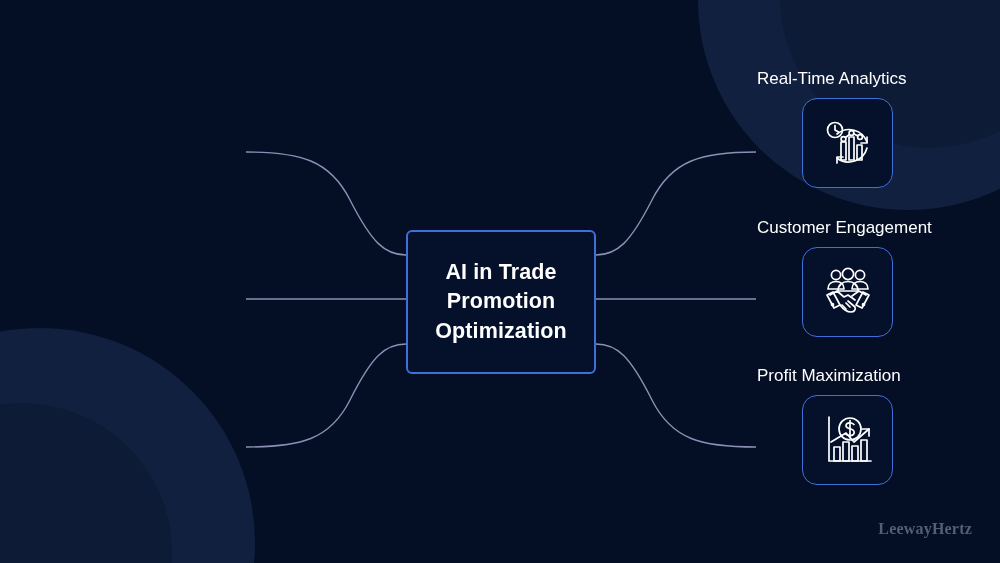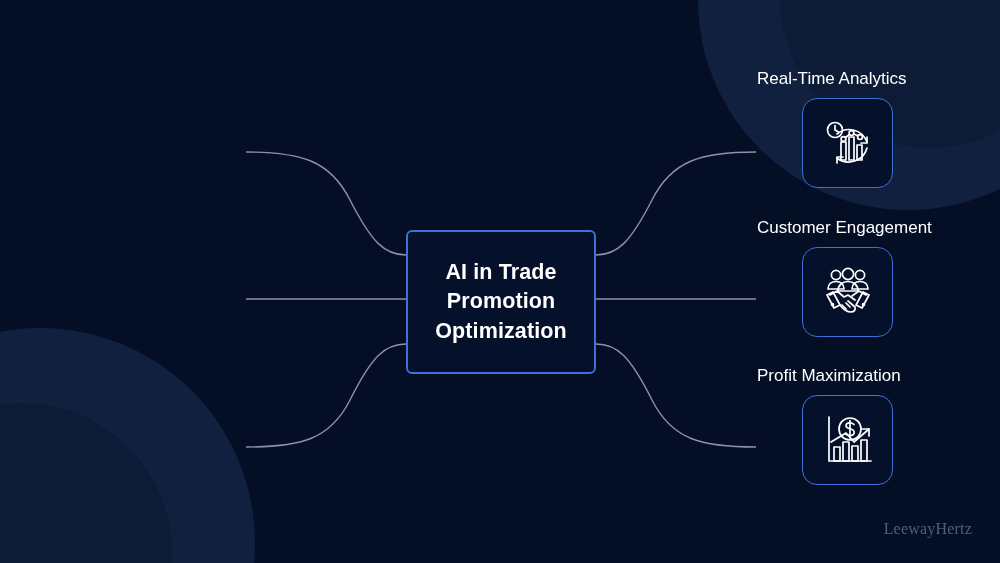--- a/index.html
+++ b/index.html
@@ -115,20 +115,21 @@
   #branch-profit-maximization { left: 757px;  top: 367px; }
   
   #watermark {
     position: absolute;
     right: 28px;
     bottom: 25px;
     color: #525f78;
     font-family: "Liberation Serif", serif;
     font-size: 16px;
     letter-spacing: 0.2px;
+    font-weight: bold;
   }
 </style>
 </head>
 <body>
 
 <div id="canvas">
 
   <div class="arc" id="arc-top-right-outer"></div>
   <div class="arc" id="arc-top-right-inner"></div>
   <div class="arc" id="arc-bottom-left-outer"></div>

